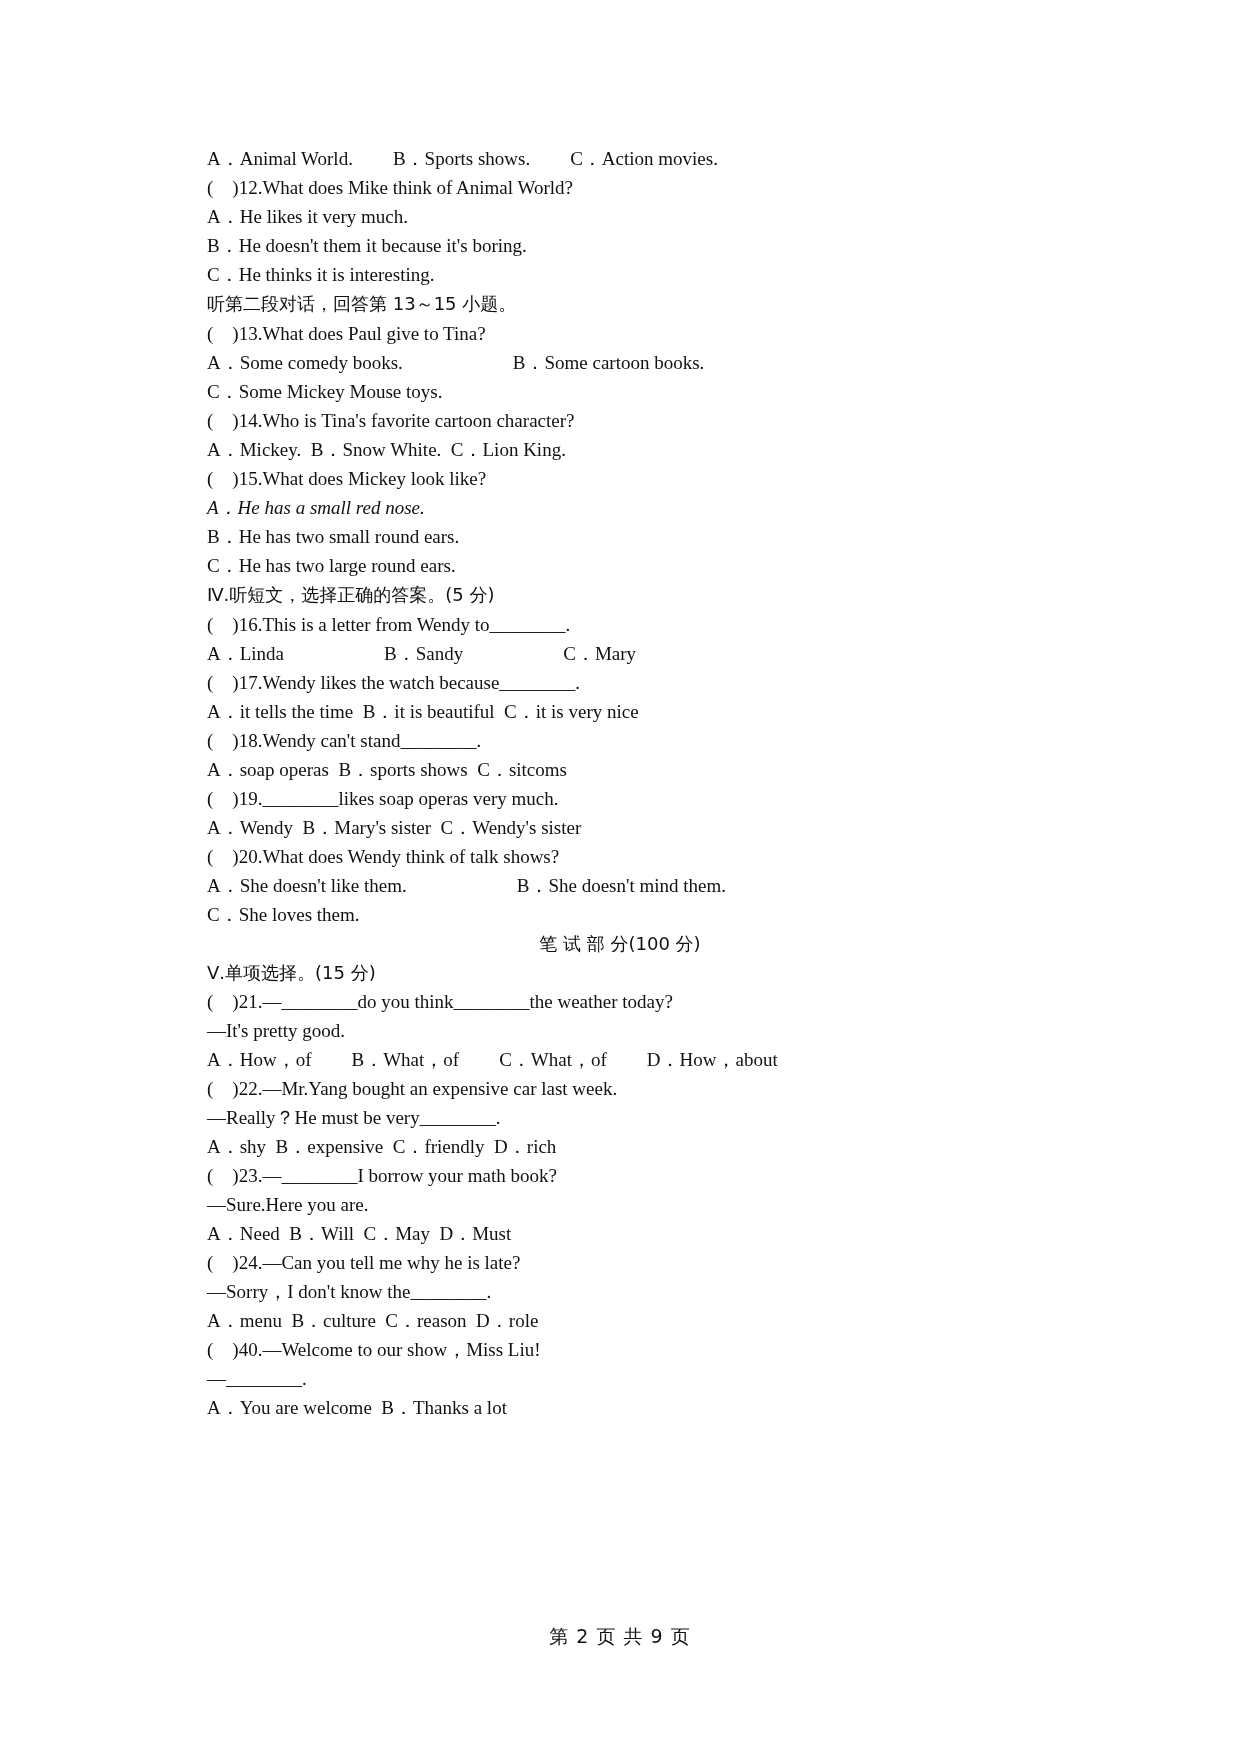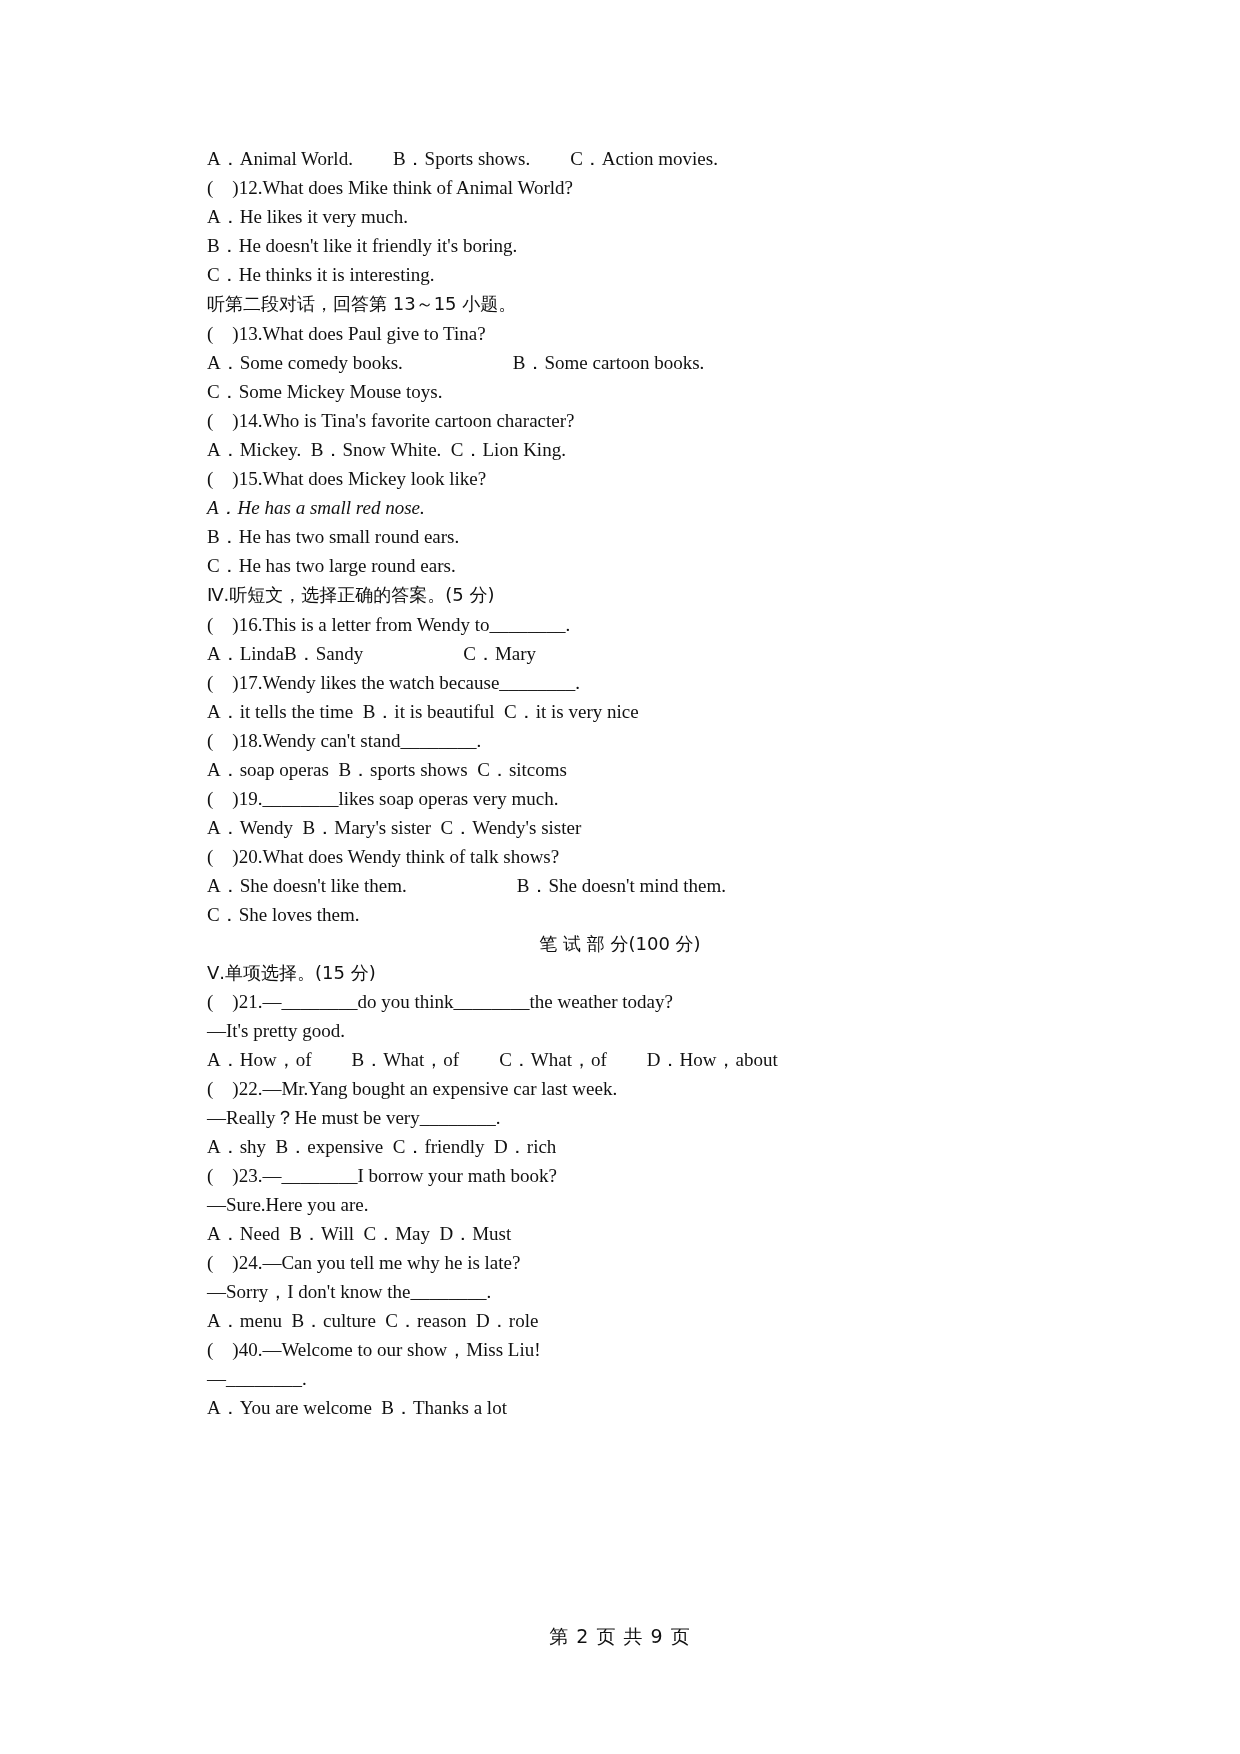--- a/index.html
+++ b/index.html
@@ -13,35 +13,35 @@
   .footer { position:absolute; left:0; width:1240px; top:1624px; text-align:center;
             font-family:"DejaVu Sans", sans-serif; font-size:19px; letter-spacing:1px; }
 </style>
 </head>
 <body>
 
 <div class="page" id="page">
     <div class="line" style="top: 144px;"><span class="opt">A．Animal World.</span><span class="opt" style="margin-left: 40px;">B．Sports shows.</span><span class="opt" style="margin-left: 40px;">C．Action movies.</span></div>
     <div class="line" style="top: 173px;">(    )12.What does Mike think of Animal World?</div>
     <div class="line" style="top: 202px;">A．He likes it very much.</div>
-    <div class="line" style="top: 231px;">B．He doesn't like it friendly it's boring.</div>
+    <div class="line" style="top: 231px;">B．He doesn't them it because it's boring.</div>
     <div class="line" style="top: 260px;">C．He thinks it is interesting.</div>
     <div class="line cjk" style="top: 289px;">听第二段对话，回答第 13～15 小题。</div>
     <div class="line" style="top: 319px;">(    )13.What does Paul give to Tina?</div>
     <div class="line" style="top: 348px;"><span class="opt">A．Some comedy books.</span><span class="opt" style="margin-left: 110px;">B．Some cartoon books.</span></div>
     <div class="line" style="top: 377px;">C．Some Mickey Mouse toys.</div>
     <div class="line" style="top: 406px;">(    )14.Who is Tina's favorite cartoon character?</div>
     <div class="line" style="top: 435px;">A．Mickey.  B．Snow White.  C．Lion King.</div>
     <div class="line" style="top: 464px;">(    )15.What does Mickey look like?</div>
     <div class="line" style="top: 493px; font-style: italic;">A．He has a small red nose.</div>
     <div class="line" style="top: 522px;">B．He has two small round ears.</div>
     <div class="line" style="top: 551px;">C．He has two large round ears.</div>
     <div class="line cjk" style="top: 580px;">Ⅳ.听短文，选择正确的答案。(5 分)</div>
     <div class="line" style="top: 610px;">(    )16.This is a letter from Wendy to________.</div>
-    <div class="line" style="top: 639px;"><span class="opt">A．Linda</span><span class="opt" style="">B．Sandy</span><span class="opt" style="margin-left: 100px;">C．Mary</span></div>
+    <div class="line" style="top: 639px;"><span class="opt">A．Linda</span><span class="opt" style="margin-left: 100px;">B．Sandy</span><span class="opt" style="margin-left: 100px;">C．Mary</span></div>
     <div class="line" style="top: 668px;">(    )17.Wendy likes the watch because________.</div>
     <div class="line" style="top: 697px;">A．it tells the time  B．it is beautiful  C．it is very nice</div>
     <div class="line" style="top: 726px;">(    )18.Wendy can't stand________.</div>
     <div class="line" style="top: 755px;">A．soap operas  B．sports shows  C．sitcoms</div>
     <div class="line" style="top: 784px;">(    )19.________likes soap operas very much.</div>
     <div class="line" style="top: 813px;">A．Wendy  B．Mary's sister  C．Wendy's sister</div>
     <div class="line" style="top: 842px;">(    )20.What does Wendy think of talk shows?</div>
     <div class="line" style="top: 871px;"><span class="opt">A．She doesn't like them.</span><span class="opt" style="margin-left: 110px;">B．She doesn't mind them.</span></div>
     <div class="line" style="top: 900px;">C．She loves them.</div>
     <div class="line cjk center" style="top: 929px;">笔 试 部 分(100 分)</div>

